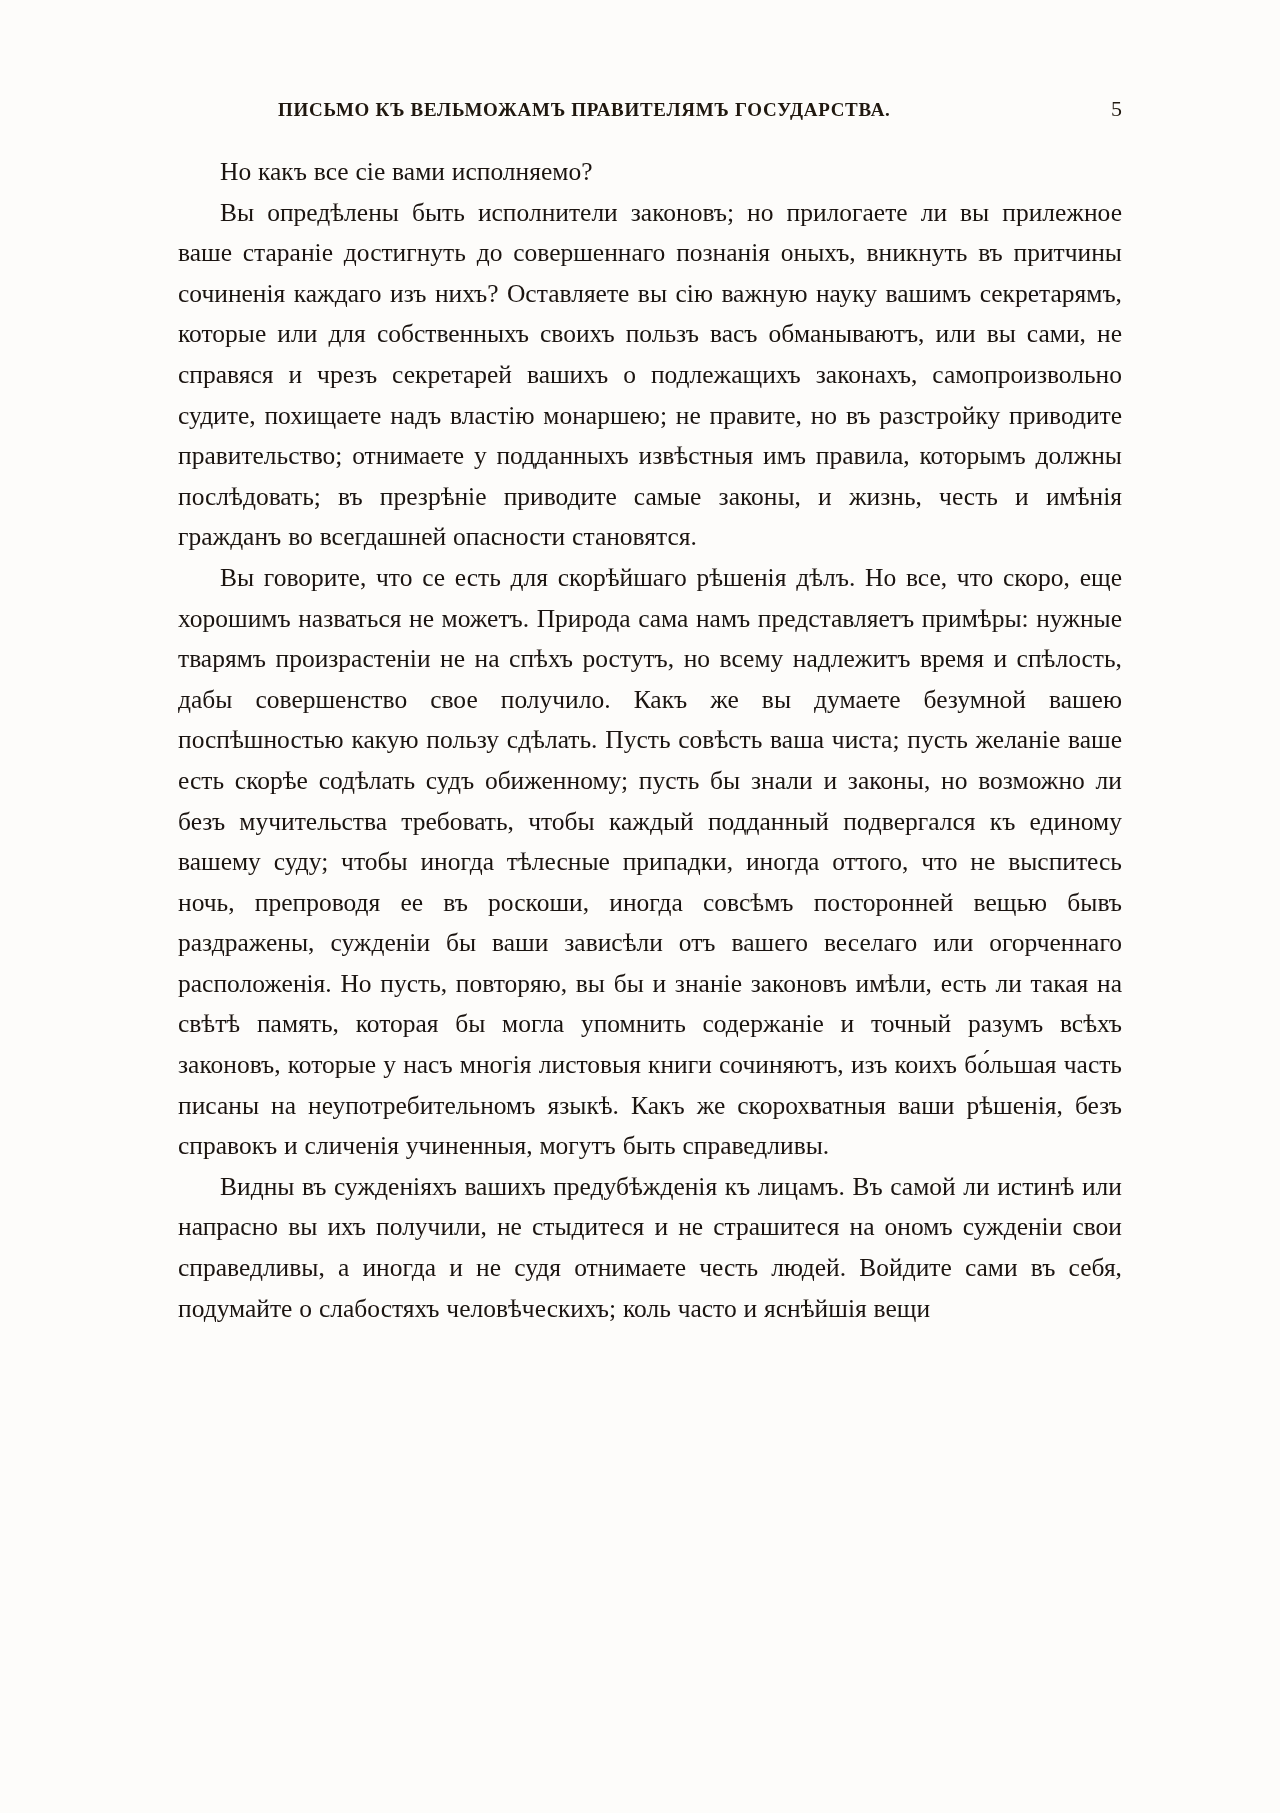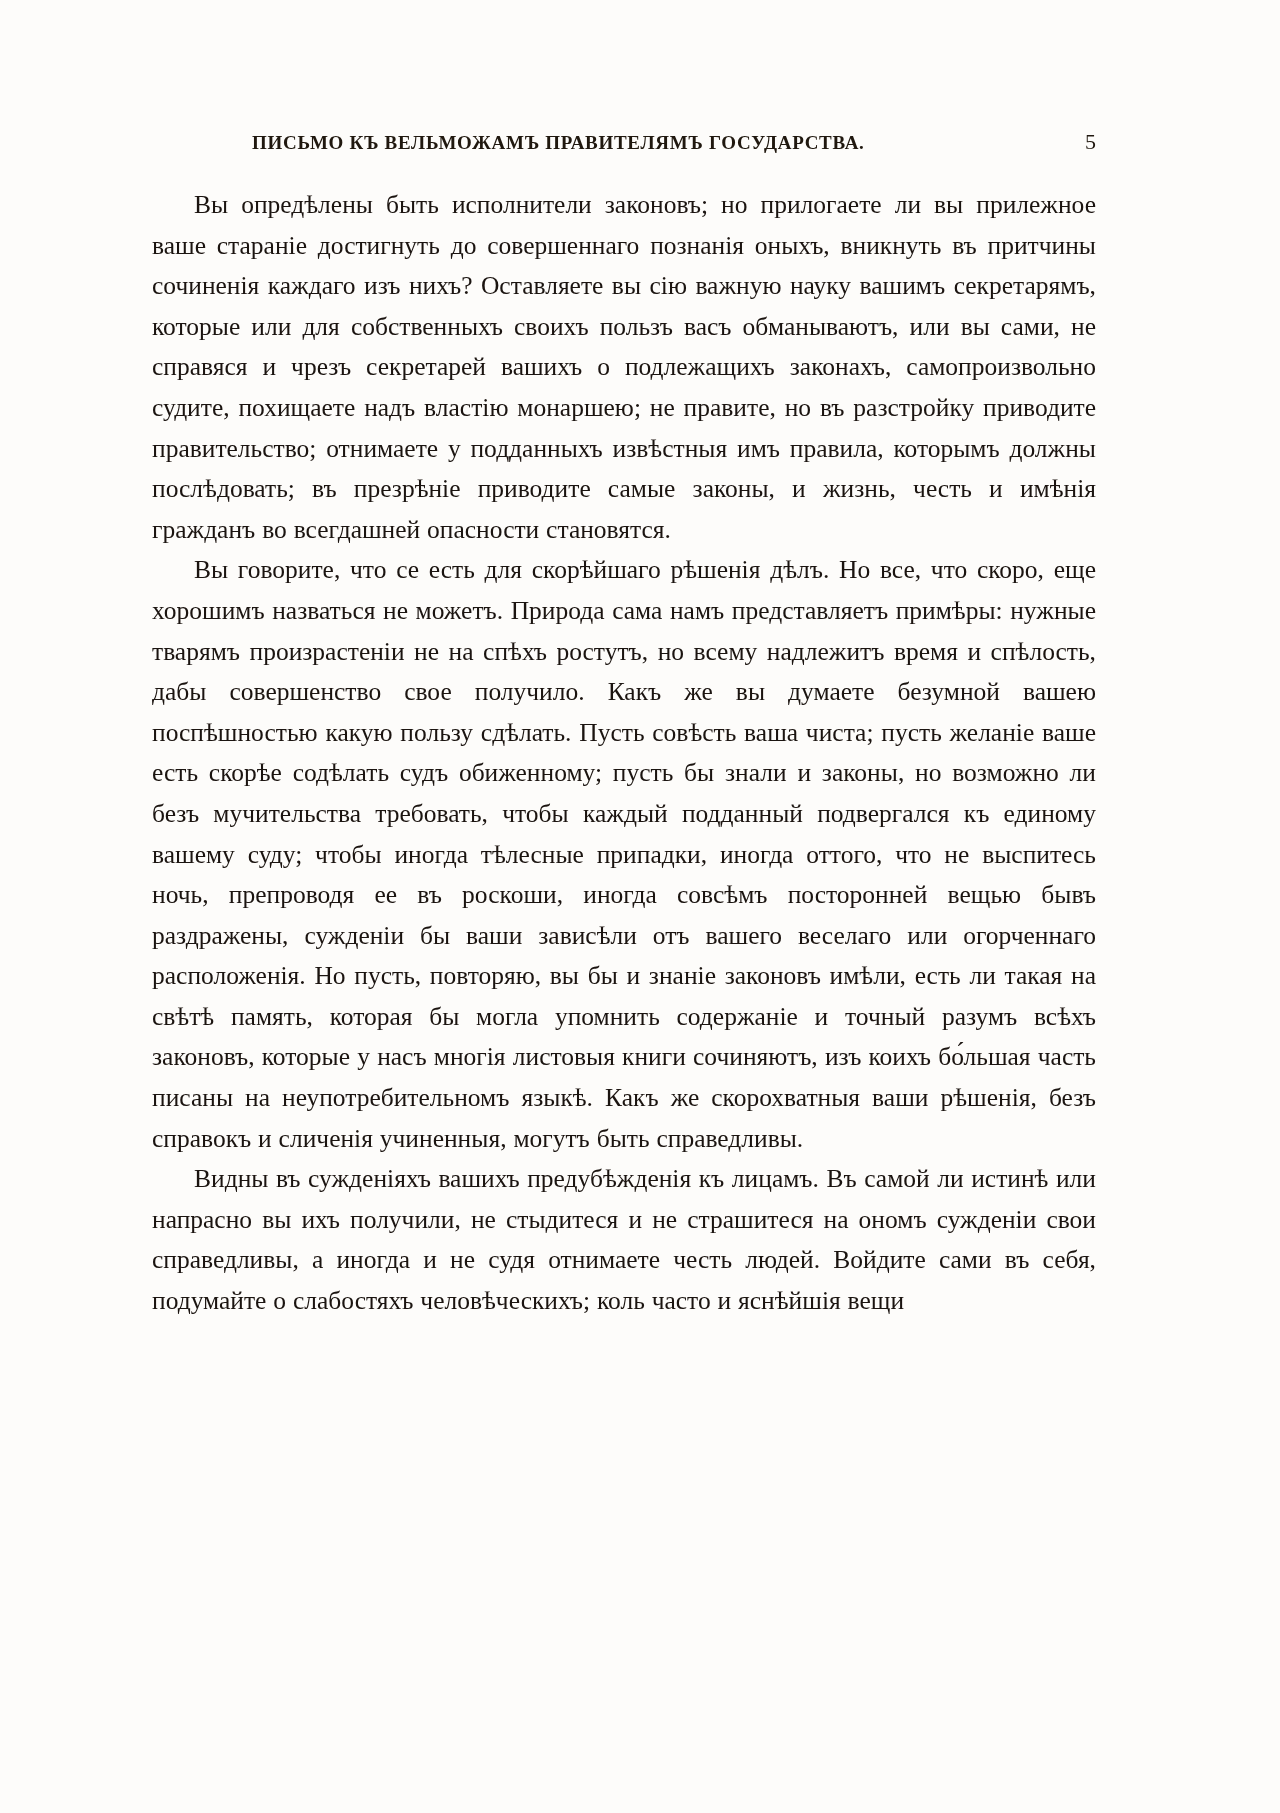--- a/index.html
+++ b/index.html
@@ -17,24 +17,23 @@
   }
   .page {
     position: absolute;
     top: 0; left: 0;
     width: 1280px;
     height: 1813px;
     background: #fdfcfa;
   }
   .page-inner {
     position: absolute;
-    left: 152px;
+    left: 178px;
     top: 96px;
     width: 944px;
-    margin-top: 33px;
   }
   .running-head {
     display: flex;
     align-items: baseline;
     justify-content: space-between;
     margin-bottom: 30px;
     padding-left: 100px;
   }
   .running-title {
     font-variant: small-caps;
@@ -65,19 +64,20 @@
 
 <div class="page">
   <div class="page-inner">
 
     <div class="running-head">
       <span class="running-title">ПИСЬМО КЪ ВЕЛЬМОЖАМЪ ПРАВИТЕЛЯМЪ ГОСУДАРСТВА.</span>
       <span class="page-number">5</span>
     </div>
 
     <div class="body-text">
+      <p>Но какъ все сіе вами исполняемо?</p>
       <p>Вы опредѣлены быть исполнители законовъ; но прилогаете ли вы прилежное ваше стараніе достигнуть до совершеннаго познанія оныхъ, вникнуть въ притчины сочиненія каждаго изъ нихъ? Оставляете вы сію важную науку вашимъ секретарямъ, которые или для собственныхъ своихъ пользъ васъ обманываютъ, или вы сами, не справяся и чрезъ секретарей вашихъ о подлежащихъ законахъ, самопроизвольно судите, похищаете надъ властію монаршею; не правите, но въ разстройку приводите правительство; отнимаете у подданныхъ извѣстныя имъ правила, которымъ должны послѣдовать; въ презрѣніе приводите самые законы, и жизнь, честь и имѣнія гражданъ во всегдашней опасности становятся.</p>
       <p>Вы говорите, что се есть для скорѣйшаго рѣшенія дѣлъ. Но все, что скоро, еще хорошимъ назваться не можетъ. Природа сама намъ представляетъ примѣры: нужные тварямъ произрастеніи не на спѣхъ ростутъ, но всему надлежитъ время и спѣлость, дабы совершенство свое получило. Какъ же вы думаете безумной вашею поспѣшностью какую пользу сдѣлать. Пусть совѣсть ваша чиста; пусть желаніе ваше есть скорѣе содѣлать судъ обиженному; пусть бы знали и законы, но возможно ли безъ мучительства требовать, чтобы каждый подданный подвергался къ единому вашему суду; чтобы иногда тѣлесные припадки, иногда оттого, что не выспитесь ночь, препроводя ее въ роскоши, иногда совсѣмъ посторонней вещью бывъ раздражены, сужденіи бы ваши зависѣли отъ вашего веселаго или огорченнаго расположенія. Но пусть, повторяю, вы бы и знаніе законовъ имѣли, есть ли такая на свѣтѣ память, которая бы могла упомнить содержаніе и точный разумъ всѣхъ законовъ, которые у насъ многія листовыя книги сочиняютъ, изъ коихъ бо́льшая часть писаны на неупотребительномъ языкѣ. Какъ же скорохватныя ваши рѣшенія, безъ справокъ и сличенія учиненныя, могутъ быть справедливы.</p>
       <p>Видны въ сужденіяхъ вашихъ предубѣжденія къ лицамъ. Въ самой ли истинѣ или напрасно вы ихъ получили, не стыдитеся и не страшитеся на ономъ сужденіи свои справедливы, а иногда и не судя отнимаете честь людей. Войдите сами въ себя, подумайте о слабостяхъ человѣческихъ; коль часто и яснѣйшія вещи</p>
     </div>
 
   </div>
 </div>
 
 </body></html>

